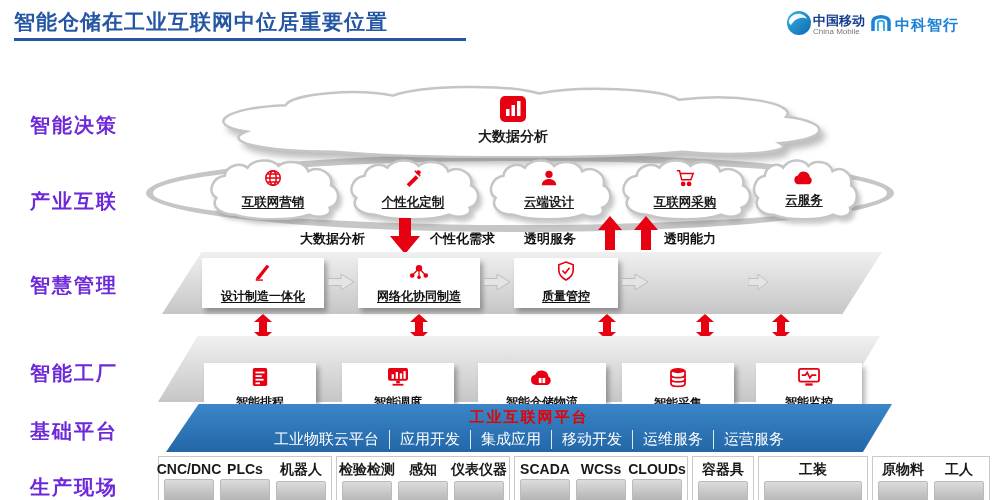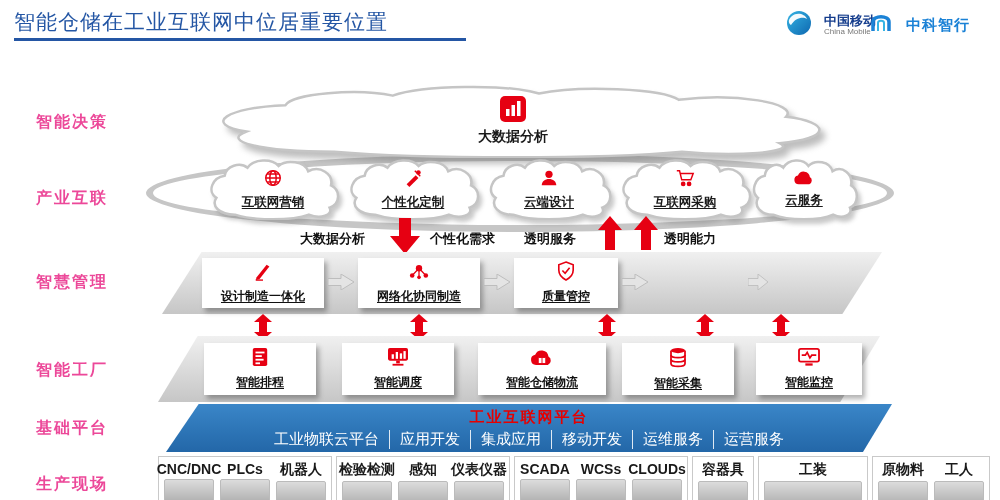--- a/index.html
+++ b/index.html
@@ -1,31 +1,31 @@
 <!DOCTYPE html>
 <html><head>
 <meta charset="utf-8">
 <style>
   html,body{margin:0;padding:0;background:#fff;}
   .stage{position:relative;width:1000px;height:500px;background:#fff;overflow:hidden;
          font-family:"Liberation Sans","DejaVu Sans",sans-serif;color:#1a1a1a;}
 
   
-  .title{position:absolute;left:14px;top:8px;font-size:21px;font-weight:normal;color:#2456a4;letter-spacing:1px;}
+  .title{position:absolute;left:14px;top:8px;font-size:21px;font-weight:bold;color:#2456a4;letter-spacing:1px;}
   .title-underline{position:absolute;left:14px;top:38px;width:452px;height:3px;background:#2456a4;}
-  .logo{position:absolute;top:10px;display:flex;align-items:center;gap:12px;}
+  .logo{position:absolute;top:10px;display:flex;align-items:center;gap:1px;}
   .logo.cm{left:786px;}
   .logo.partner{left:868px;}
   .logo-text{display:flex;flex-direction:column;line-height:1.05;}
   .logo-name{font-size:13px;font-weight:bold;color:#143c8c;}
   .logo-sub{font-size:8px;color:#777;}
   .partner-name{font-size:15px;font-weight:bold;color:#1b82d6;letter-spacing:1px;}
 
   
-  .row-label{position:absolute;left:36px;font-size:16px;font-weight:bold;color:#ec4899;letter-spacing:2px;}
+  .row-label{position:absolute;left:30px;font-size:20px;font-weight:bold;color:#6d28d9;letter-spacing:2px;}
 
   
   .cloud{position:absolute;}
   .cloud-shape{position:absolute;left:0;top:0;width:100%;height:100%;}
   .cloud-shape use{fill:#fff;stroke:#c5c5c5;stroke-width:2.5;}
   .big-cloud{left:188px;top:84px;width:650px;height:74px;filter:drop-shadow(5px 6px 3px rgba(110,110,110,.45));}
   .small-cloud{top:158px;height:62px;filter:drop-shadow(3px 4px 2px rgba(120,120,120,.4));}
   .cloud-content{position:relative;width:100%;height:100%;display:flex;flex-direction:column;
                  align-items:center;justify-content:center;gap:2px;}
   .cloud-title{font-size:14px;font-weight:bold;}
@@ -54,21 +54,21 @@
   .blue-title{font-size:15px;font-weight:bold;color:#e60000;letter-spacing:2px;}
   .services{display:flex;align-items:center;color:#fff;font-size:15px;}
   .services span{padding:0 10px;border-right:1px solid rgba(255,255,255,.85);white-space:nowrap;}
   .services span:last-child{border-right:none;}
 
   
   .pbox{position:absolute;background:#fff;box-shadow:3px 4px 5px rgba(0,0,0,.3);
         display:flex;flex-direction:column;align-items:center;justify-content:center;gap:3px;}
   .pbox .pbox-label{font-size:12px;font-weight:bold;color:#111;text-decoration:underline;text-underline-offset:2px;white-space:nowrap;}
   .pbox.r3{top:258px;height:50px;}
-  .pbox.r4{top:343px;height:52px;}
+  .pbox.r4{top:363px;height:52px;}
 
   
   .sgroup{position:absolute;top:456px;background:#fff;border:1px solid #c9c9c9;
           display:flex;gap:4px;padding:4px;box-sizing:border-box;}
   .sitem{display:flex;flex-direction:column;align-items:center;width:52px;}
   .sitem.wide{width:100px;}
   .slabel{font-size:14px;font-weight:bold;white-space:nowrap;}
   .simg{width:48px;height:26px;background:linear-gradient(#dcdcdc,#a8a8a8);border:1px solid #bbb;border-radius:2px;margin-top:2px;}
   .simg.wide{width:96px;}
 </style>

